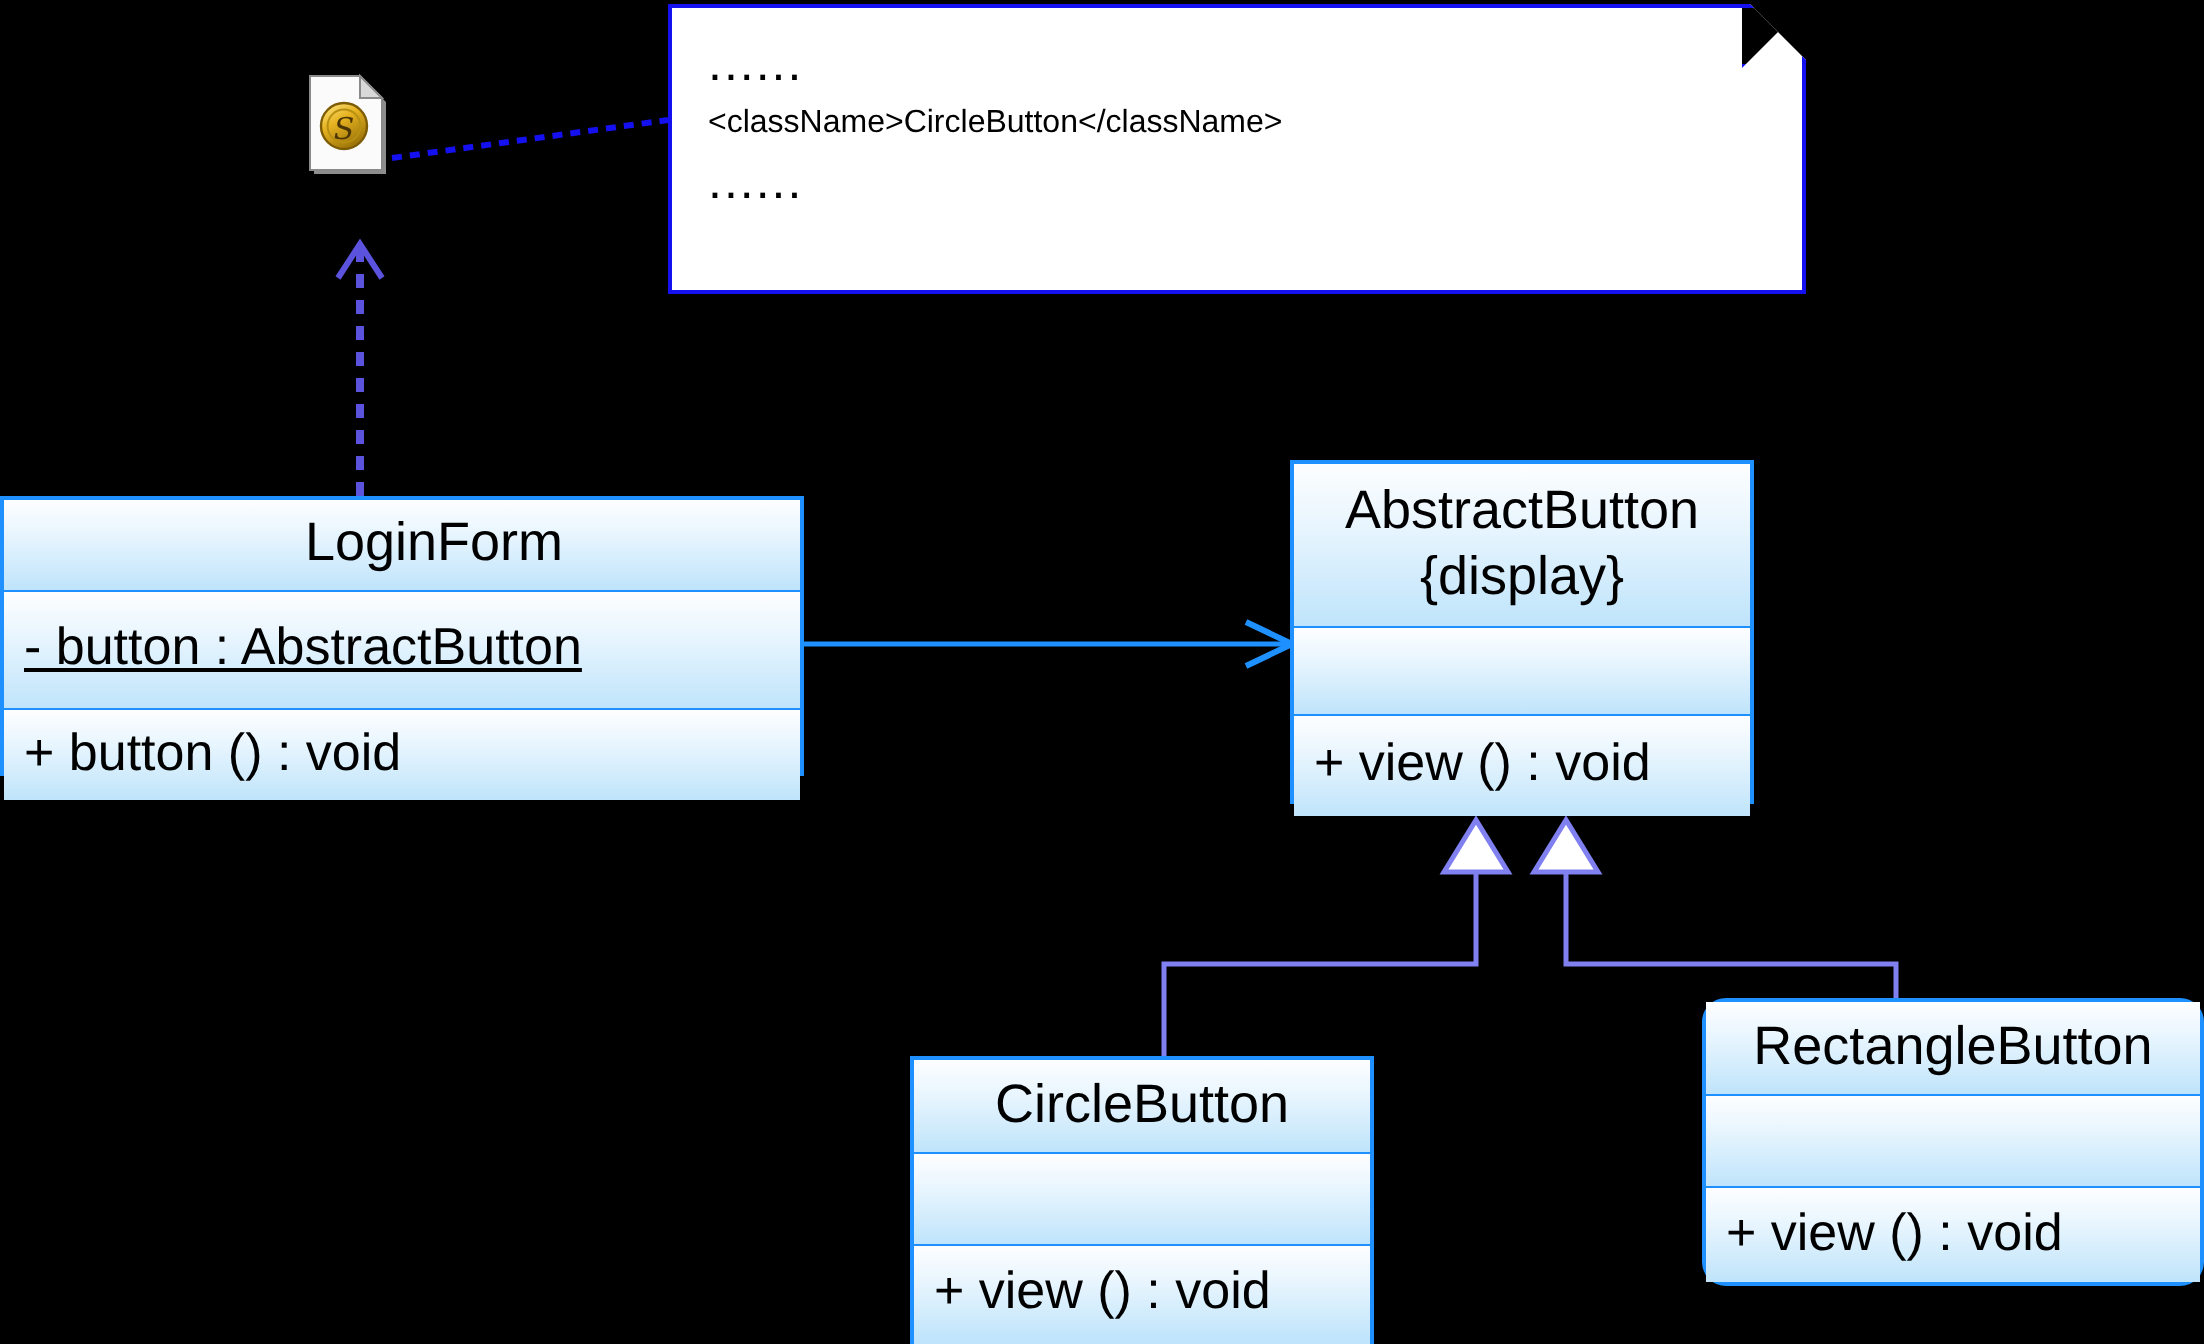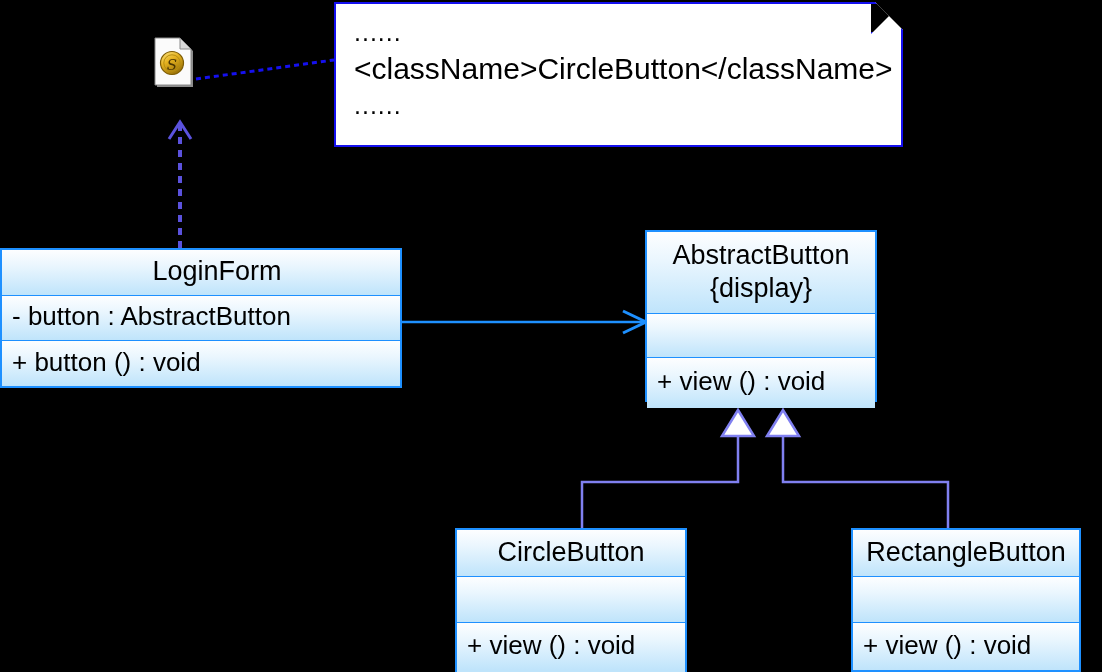--- a/index.html
+++ b/index.html
@@ -50,34 +50,34 @@
     padding: 2px 4px 4px 10px;
     white-space: nowrap;
   }
   .uml-empty {
     
   }
 
   
   #loginform      { left: 0px;   top: 248px; width: 402px; height: 140px; }
   #loginform .c-name   { height: 46px; padding-left: 32px; }
-  #loginform .c-attrs  { height: 45px; }
+  #loginform .c-attrs  { height: 59px; text-decoration: underline; }
   #loginform .c-ops    { height: 45px; }
 
   #abstractbutton { left: 645px; top: 230px; width: 232px; height: 172px; }
   #abstractbutton .c-name  { height: 82px; }
   #abstractbutton .c-attrs { height: 44px; }
   #abstractbutton .c-ops   { height: 50px; }
 
   #circlebutton   { left: 455px; top: 528px; width: 232px; height: 168px; }
   #circlebutton .c-name  { height: 47px; }
   #circlebutton .c-attrs { height: 46px; }
   #circlebutton .c-ops   { height: 47px; }
 
-  #rectanglebutton{ left: 851px; top: 528px; width: 230px; height: 144px; }
+  #rectanglebutton{ left: 851px; top: 499px; width: 251px; height: 144px; border-radius: 12px; }
   #rectanglebutton .c-name  { height: 47px; }
   #rectanglebutton .c-attrs { height: 46px; }
   #rectanglebutton .c-ops   { height: 47px; }
 
   
   #note {
     position: absolute;
     left: 334px;
     top: 2px;
     width: 569px;
@@ -95,21 +95,21 @@
     top: 0px;
     width: 28px;
     height: 28px;
     background: #000000;
     border-left: 2px solid #1510ef;
     border-bottom: 2px solid #1510ef;
     clip-path: polygon(100% 0, 100% 100%, 0 0);
     transform: scaleX(-1);
   }
   .note-line {
-    font-size: 30px;
+    font-size: 16px;
     line-height: 1.0;
     margin-bottom: 9px;
     white-space: nowrap;
   }
   .note-dots {
     font-size: 25px;
     letter-spacing: 1px;
   }
 
   

